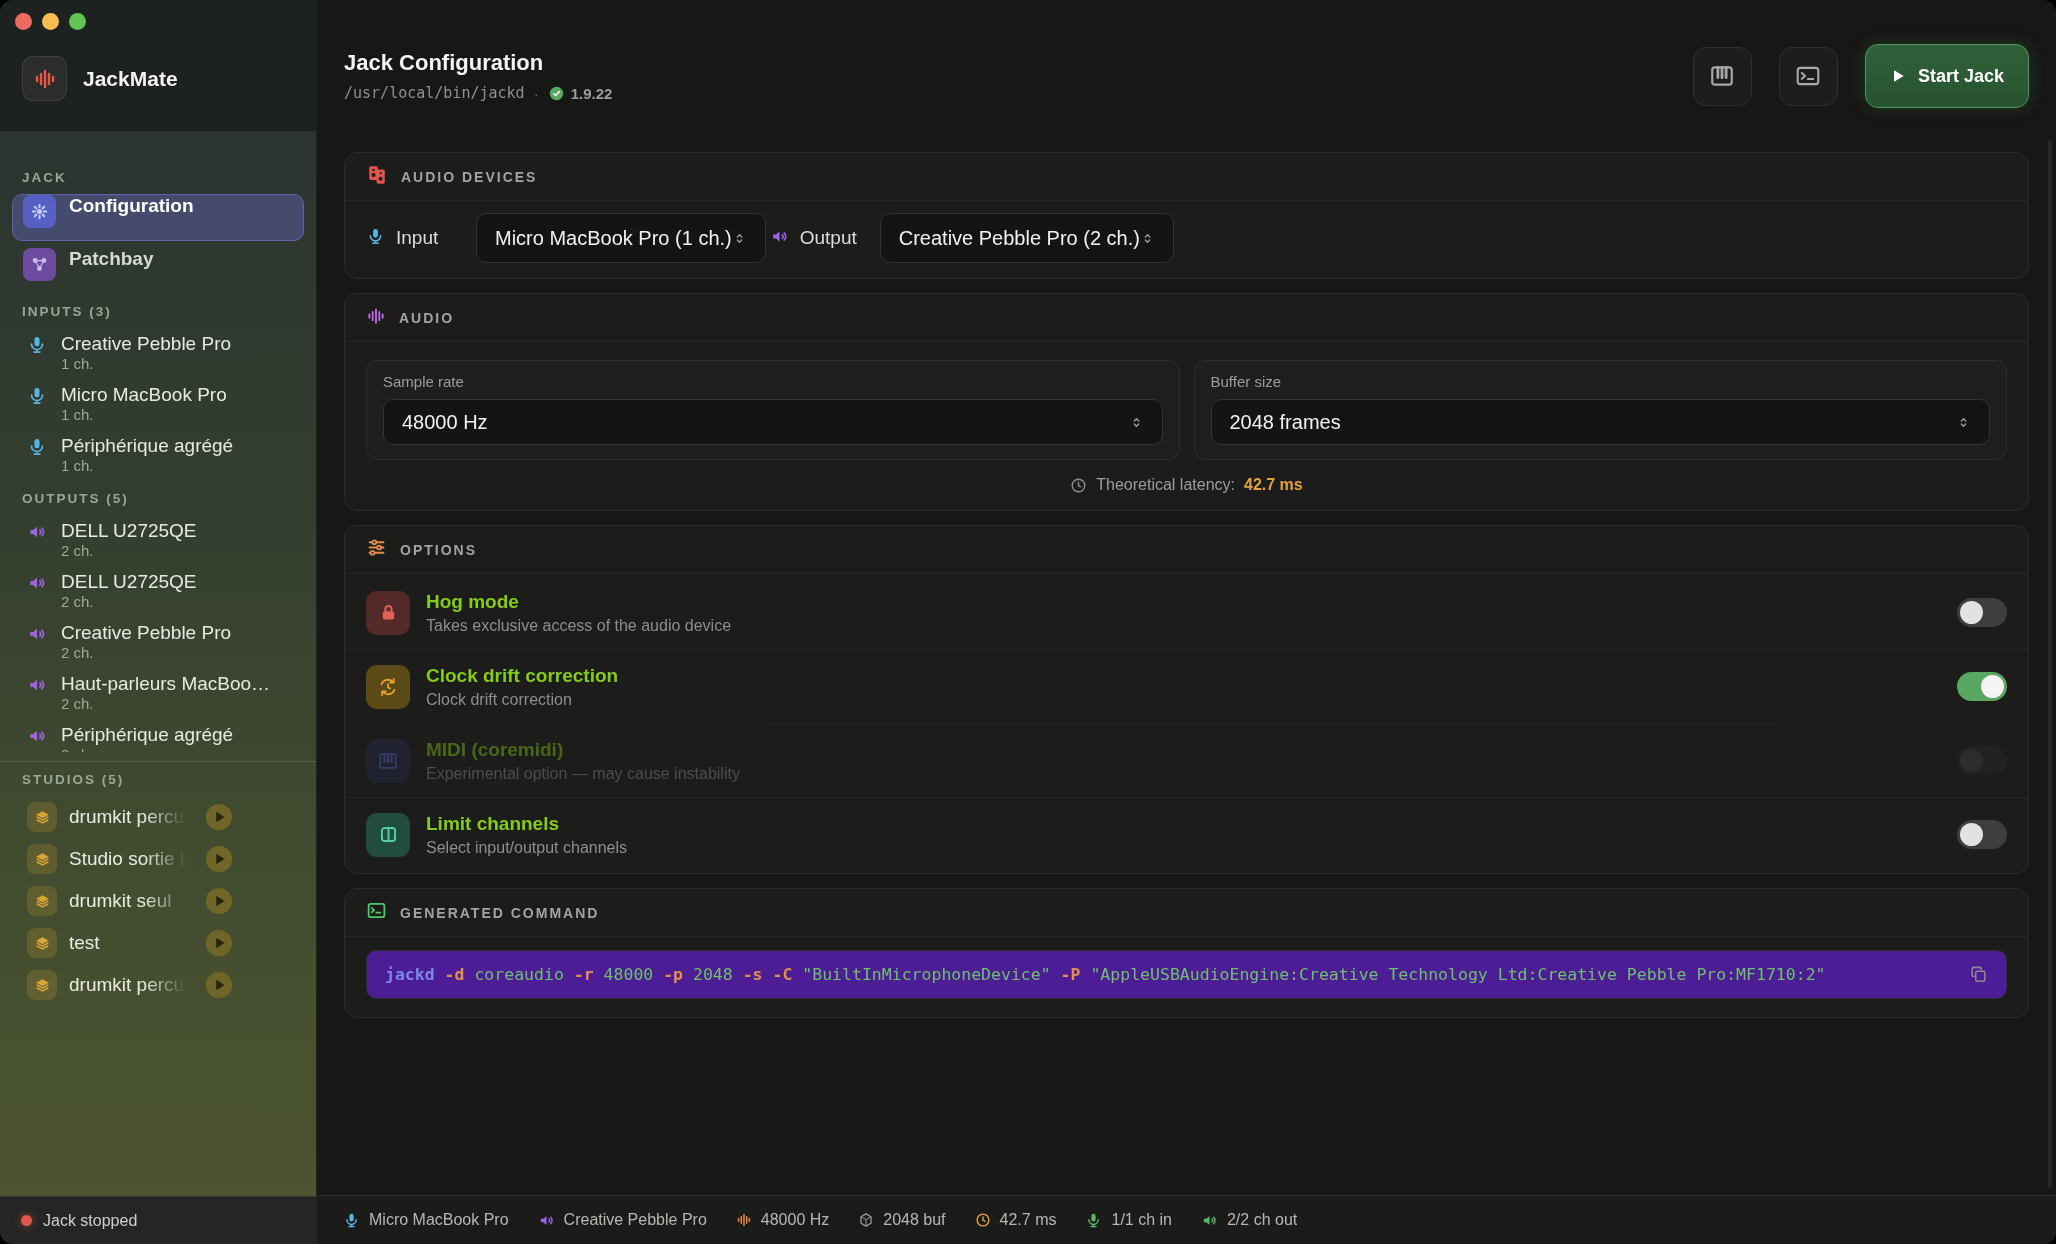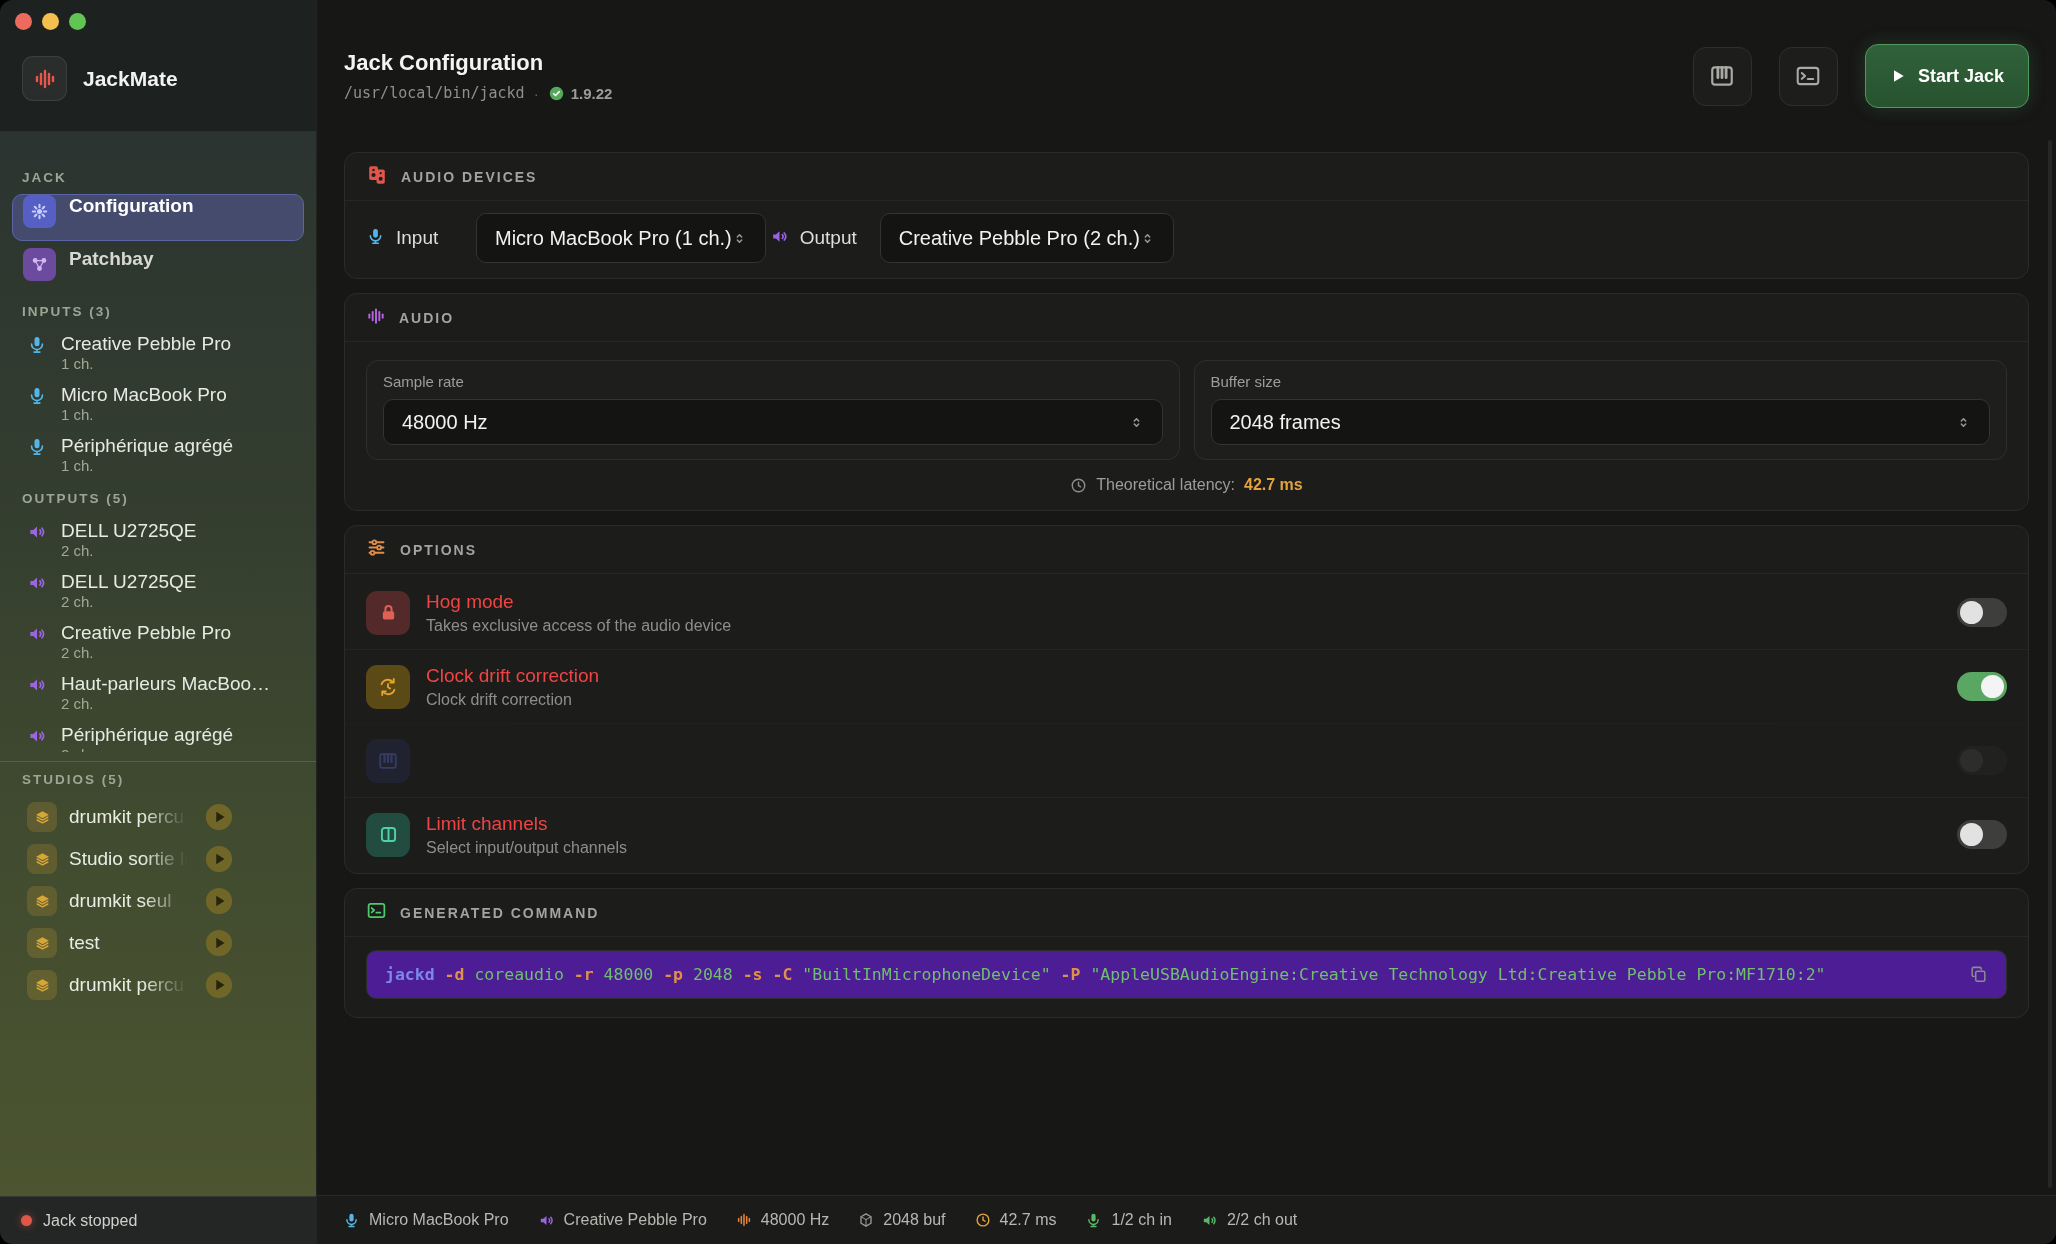--- a/index.html
+++ b/index.html
@@ -97,21 +97,21 @@
 
   .opt-rows{padding:2px 0}
   .opt-row{display:flex;align-items:center;gap:16px;height:73px;padding:0 21px}
   .opt-row + .opt-row{border-top:1px solid #252524}
   .opt-chip{width:44px;height:44px;border-radius:11px;display:flex;align-items:center;justify-content:center;flex:none}
   .chip-hog{background:#54292a;color:#e06055}
   .chip-drift{background:#5c4a16;color:#e6a42e}
   .chip-midi{background:#272c4e;color:#5a66c8}
   .chip-limit{background:#234c41;color:#4fd0a8}
   .opt-text{flex:1}
-  .opt-title{font-size:19px;font-weight:400;color:#ef4444;margin-bottom:4px}
+  .opt-title{font-size:19px;font-weight:700;color:#84cc16;margin-bottom:4px}
   .opt-sub{font-size:16px;color:#8e8e8b}
   .opt-row.st-disabled{opacity:.42}
   .toggle{width:50px;height:29px;border-radius:15px;background:#3e3e3d;position:relative;flex:none;margin-left:auto}
   .toggle .knob{width:23px;height:23px;border-radius:50%;background:#e2e2e2;position:absolute;top:3px;left:3px}
   .toggle.st-on{background:var(--green)} .toggle.st-on .knob{left:24px;background:#f4f4f4}
   .toggle.st-disabled{background:#2a2a29}.toggle.st-disabled .knob{background:#464645}
 
   .cmd-body{padding:13px 21px 18px}
   .code-block{background:#4c1d95;border:1px solid #2e2e2d;border-radius:10px;padding:14px 18px;
               display:flex;align-items:center;gap:14px}
@@ -561,20 +561,24 @@
               </div>
           </div>
 
           <div class="opt-row st-disabled">
             <span class="opt-chip chip-midi">
               <svg width="22" height="22" viewBox="0 0 24 24" fill="none" stroke="currentColor" stroke-width="2" stroke-linecap="round">
                 <rect x="3.5" y="4.5" width="17" height="15" rx="2.3"></rect>
                 <path d="M8.2 4.5v8.5M12 4.5v8.5M15.8 4.5v8.5" stroke-width="2.5"></path>
               </svg>
             </span>
+            <div class="opt-text">
+              <div class="opt-title">MIDI (coremidi)</div>
+              <div class="opt-sub">Experimental option — may cause instability</div>
+            </div>
             <div class="toggle st-disabled">
                 <div class="knob"></div>
               </div>
           </div>
 
           <div class="opt-row st-off">
             <span class="opt-chip chip-limit">
               <svg width="21" height="21" viewBox="0 0 24 24" fill="none" stroke="currentColor" stroke-width="2.2" stroke-linecap="round">
                 <rect x="4.5" y="4.5" width="15" height="15" rx="3"></rect>
                 <path d="M12 4.5v15"></path>
@@ -660,21 +664,21 @@
         </span>
         <span>42.7 ms</span>
       </span>
       <span class="sb-item">
         <span class="sb-icon sb-green">
           <svg width="17" height="17" viewBox="0 0 24 24" fill="none" stroke="currentColor" stroke-width="2.1" stroke-linecap="round">
               <rect x="9" y="2.5" width="6" height="11" rx="3" fill="currentColor" stroke="none"></rect>
               <path d="M5.5 11a6.5 6.5 0 0 0 13 0M12 17.5v3M8.5 20.5h7"></path>
             </svg>
         </span>
-        <span>1/2 ch in</span>
+        <span>1/1 ch in</span>
       </span>
       <span class="sb-item">
         <span class="sb-icon sb-green">
           <svg width="17" height="17" viewBox="0 0 24 24" fill="currentColor" stroke="currentColor" stroke-width="2" stroke-linecap="round">
               <path d="M4 9.5v5h3.5L12 18.5v-13L7.5 9.5H4z" stroke="none"></path>
               <path d="M15.5 9.5a3.8 3.8 0 0 1 0 5M18 7.5a7 7 0 0 1 0 9" fill="none"></path>
             </svg>
         </span>
         <span>2/2 ch out</span>
       </span>

